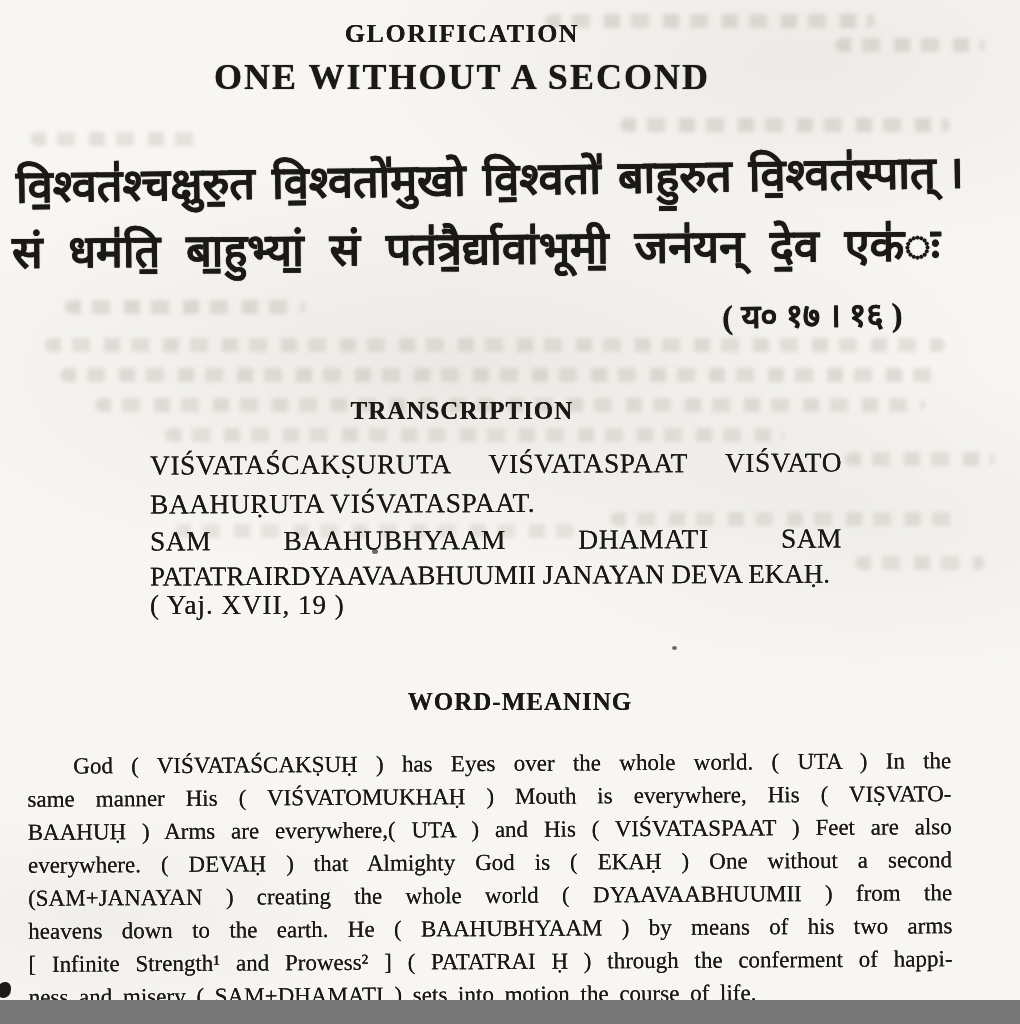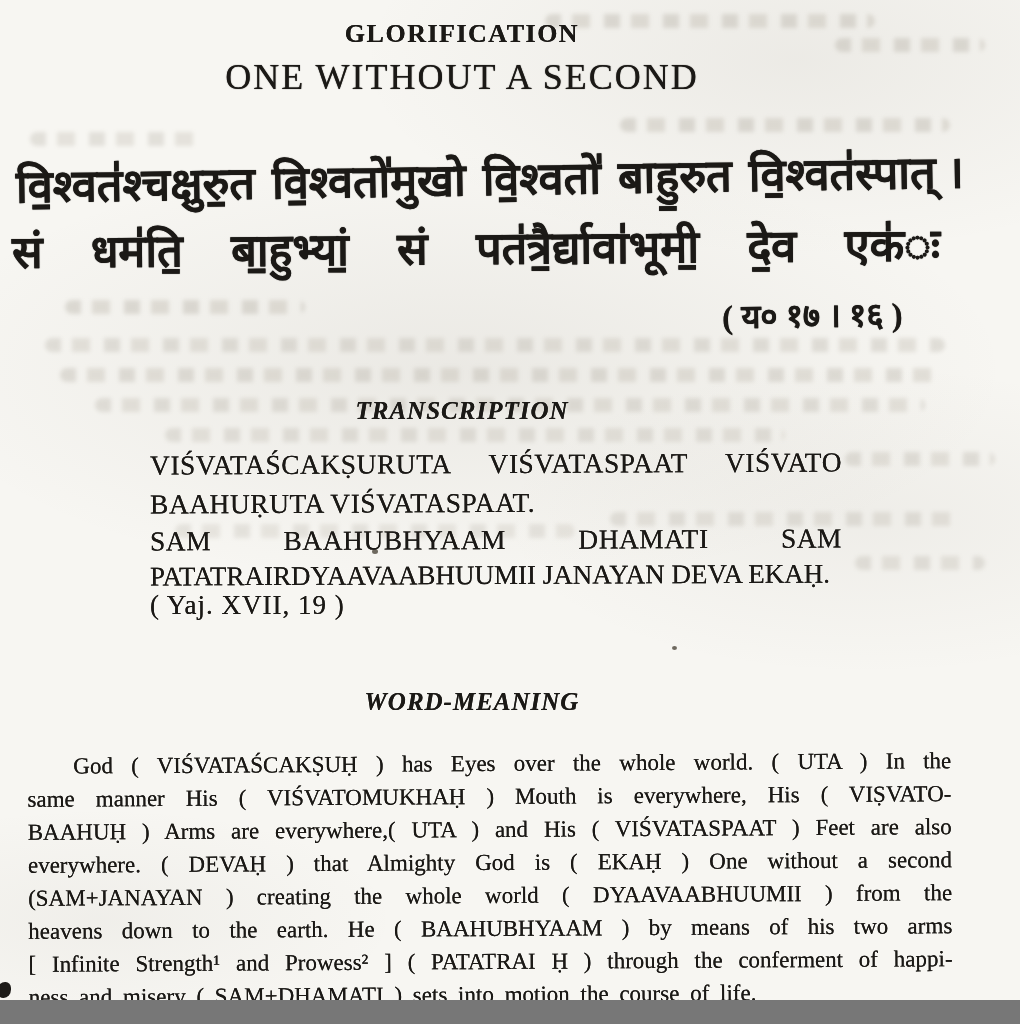--- a/index.html
+++ b/index.html
@@ -21,40 +21,40 @@
   .smudge{
     position:absolute;height:14px;filter:blur(2.3px);opacity:.38;border-radius:7px;
     background:repeating-linear-gradient(90deg,#b3aea3 0 16px,transparent 16px 27px,#bcb6aa 27px 45px,transparent 45px 59px);
   }
   .kicker{
     position:absolute;top:19px;left:0;width:924px;text-align:center;
     font-size:26px;font-weight:700;letter-spacing:1.5px;text-shadow:0 0 .5px currentColor;
   }
   .title{
     position:absolute;top:56px;left:0;width:924px;text-align:center;
-    font-size:36px;letter-spacing:2px;font-weight:400;text-shadow:0 0 .9px currentColor;
+    font-size:36px;letter-spacing:2px;font-weight:700;text-shadow:0 0 .9px currentColor;
   }
   .dev{
     position:absolute;display:flex;justify-content:space-between;
     font-weight:700;font-size:45px;line-height:64px;white-space:nowrap;
     text-shadow:0 0 .8px currentColor;
   }
   .dev1{top:148px;left:16px;width:948px;transform:rotate(-0.9deg);}
   .dev2{top:217px;left:12px;width:928px;transform:rotate(-0.45deg);}
   .dev-ref{
     position:absolute;top:292px;left:722px;font-size:33px;font-weight:700;
     white-space:nowrap;transform:rotate(-0.8deg);text-shadow:0 0 .7px currentColor;
   }
   .sec-heading{
     position:absolute;left:0;width:924px;text-align:center;
-    font-style:italic;font-weight:700;font-size:25px;letter-spacing:1px;
+    font-weight:700;font-size:25px;letter-spacing:1px;
     text-shadow:0 0 .4px currentColor;
   }
   .trans-heading{top:397px;}
-  .word-heading{top:688px;width:944px;}
+  .word-heading{top:688px;width:944px;padding-left:48px;}
   .trans-line{
     position:absolute;left:150px;width:692px;font-size:27.5px;letter-spacing:.5px;
     white-space:nowrap;text-shadow:0 0 .6px currentColor;transform:rotate(-0.25deg);
   }
   .trans-flex{display:flex;justify-content:space-between;}
   .tl1{top:448px;}.tl2{top:487px;}.tl3{top:524px;}
   .tl4{top:560px;letter-spacing:0;font-size:27px;}
   .trans-cite{
     position:absolute;top:590px;left:150px;width:738px;
     font-size:27px;letter-spacing:1px;text-shadow:0 0 .5px currentColor;
@@ -103,20 +103,21 @@
     <span>वि॒श्वतो॑</span>
     <span>बाहु॒रुत</span>
     <span>वि॒श्वत॑स्पात् ।</span>
   </div>
   <div class="dev dev2">
     <span>सं</span>
     <span>धम॑ति॒</span>
     <span>बा॒हुभ्यां॒</span>
     <span>सं</span>
     <span>पत॑त्रै॒र्द्यावा॑भूमी॒</span>
+    <span>जन॑यन्</span>
     <span>दे॒व</span>
     <span>एक॑ः</span>
   </div>
   <div class="dev-ref">( य० १७ । १६ )</div>
 
   <div class="sec-heading trans-heading">TRANSCRIPTION</div>
   <div class="trans-line trans-flex tl1">
     <span>VIŚVATAŚCAKṢURUTA</span>
     <span>VIŚVATASPAAT</span>
     <span>VIŚVATO</span>

